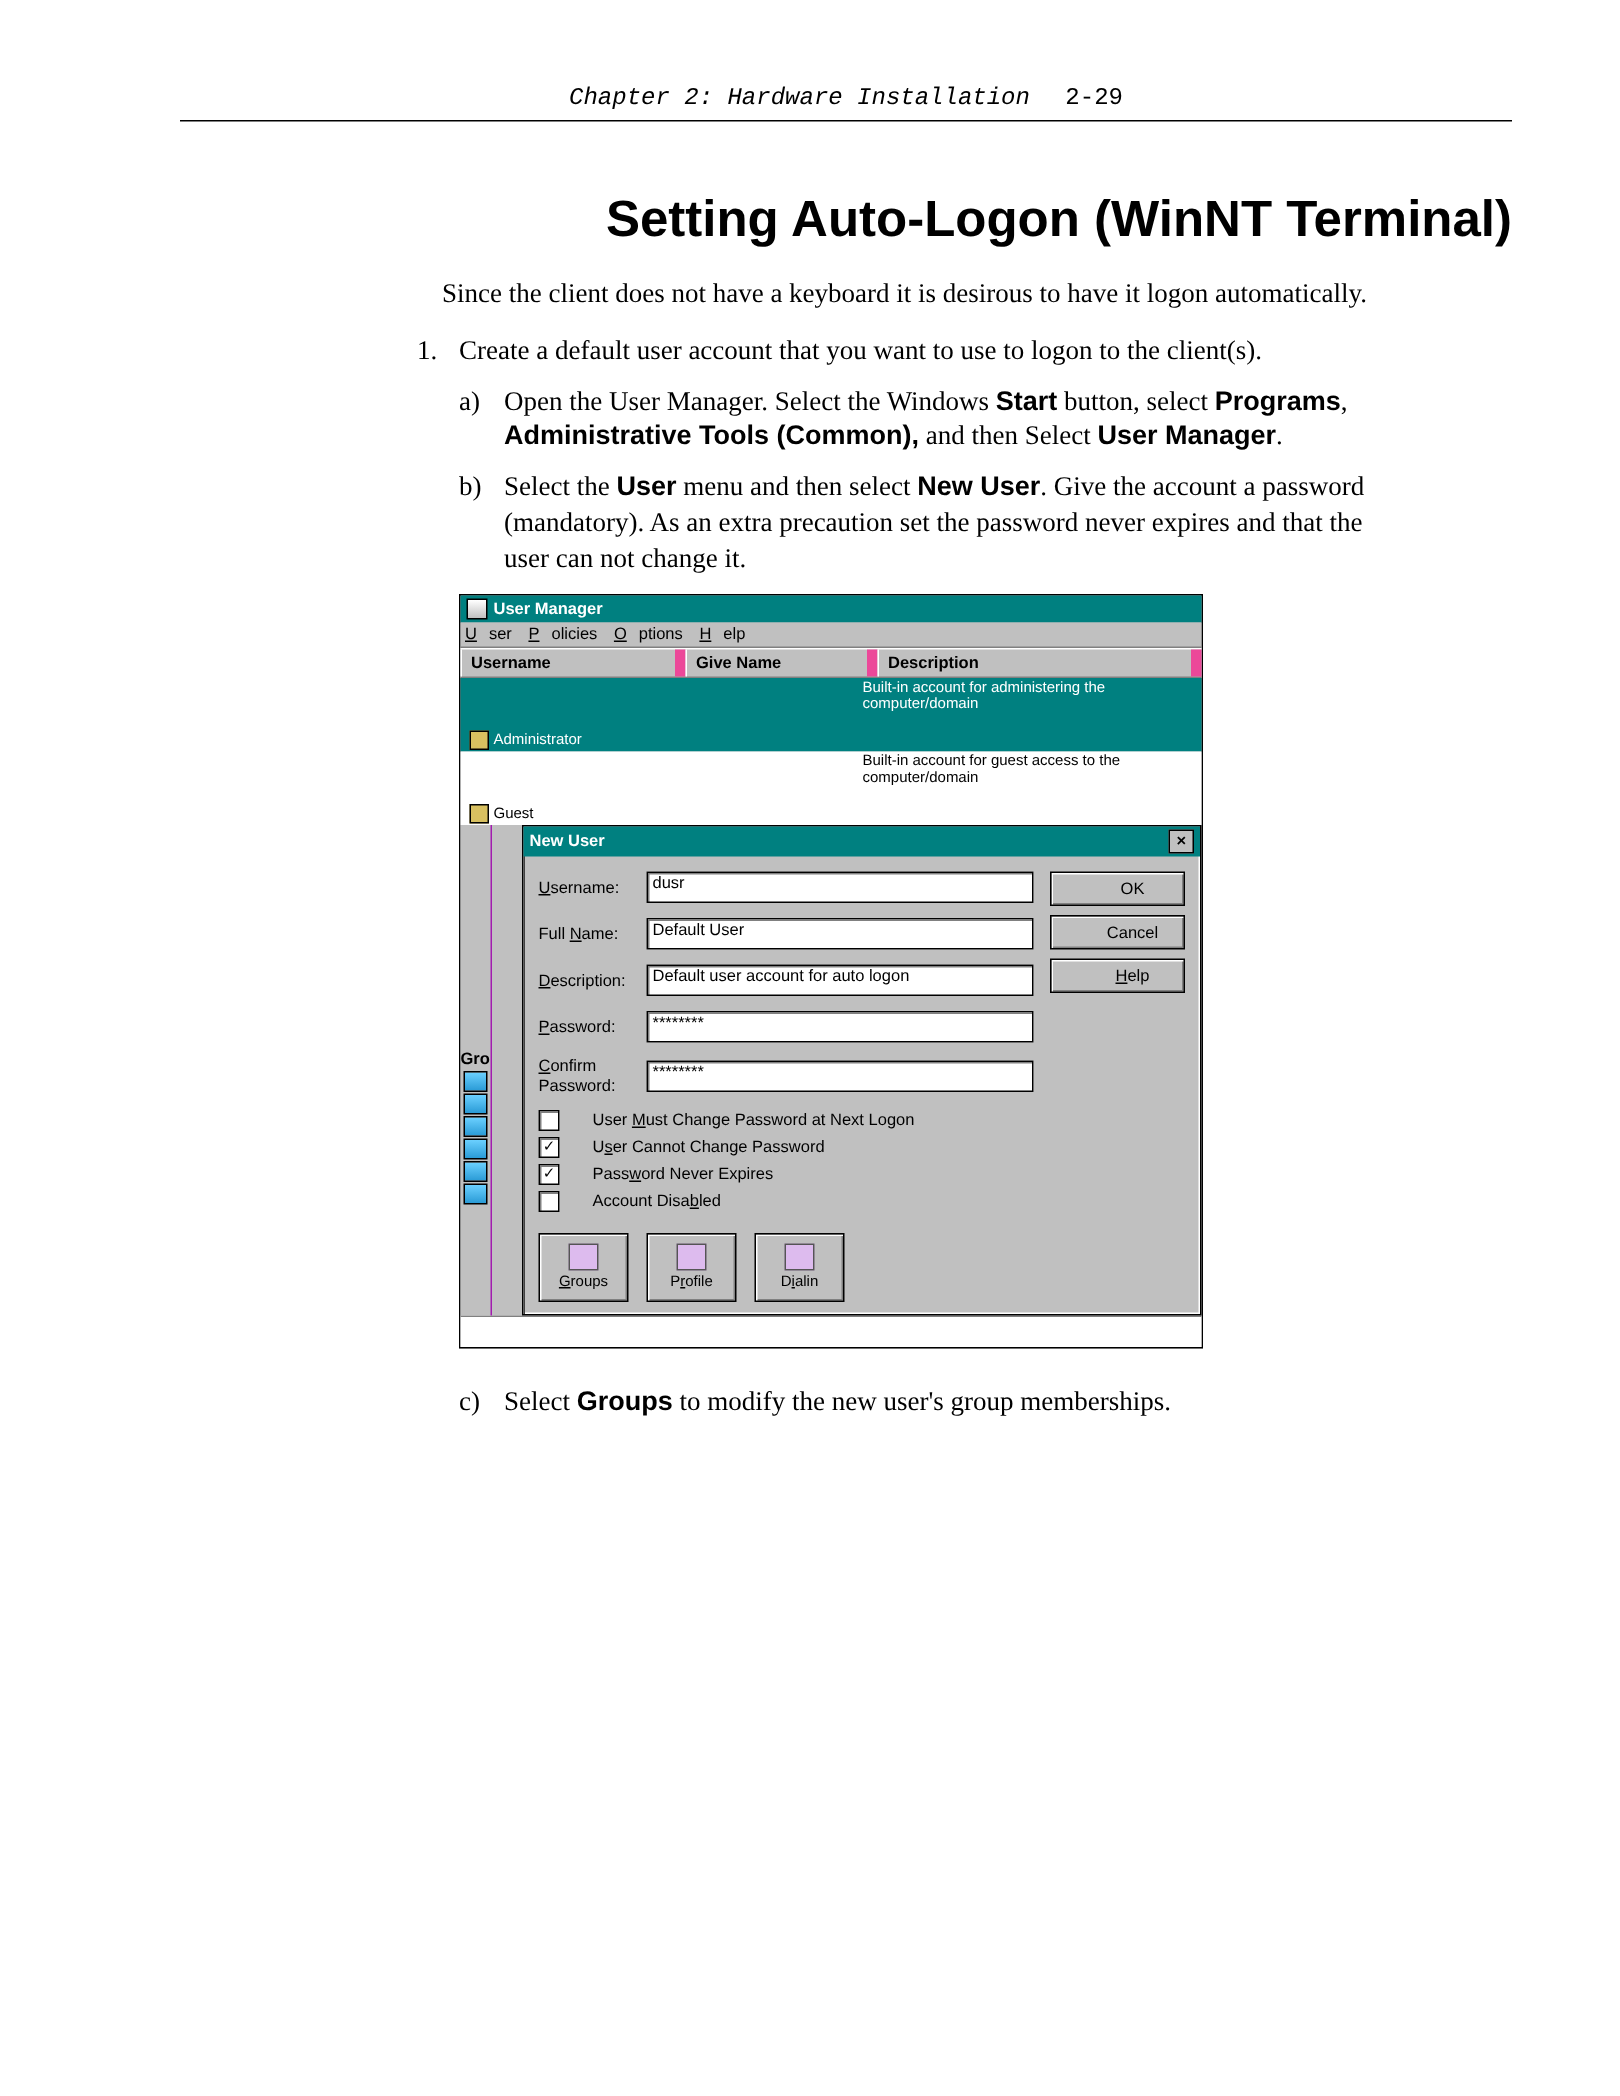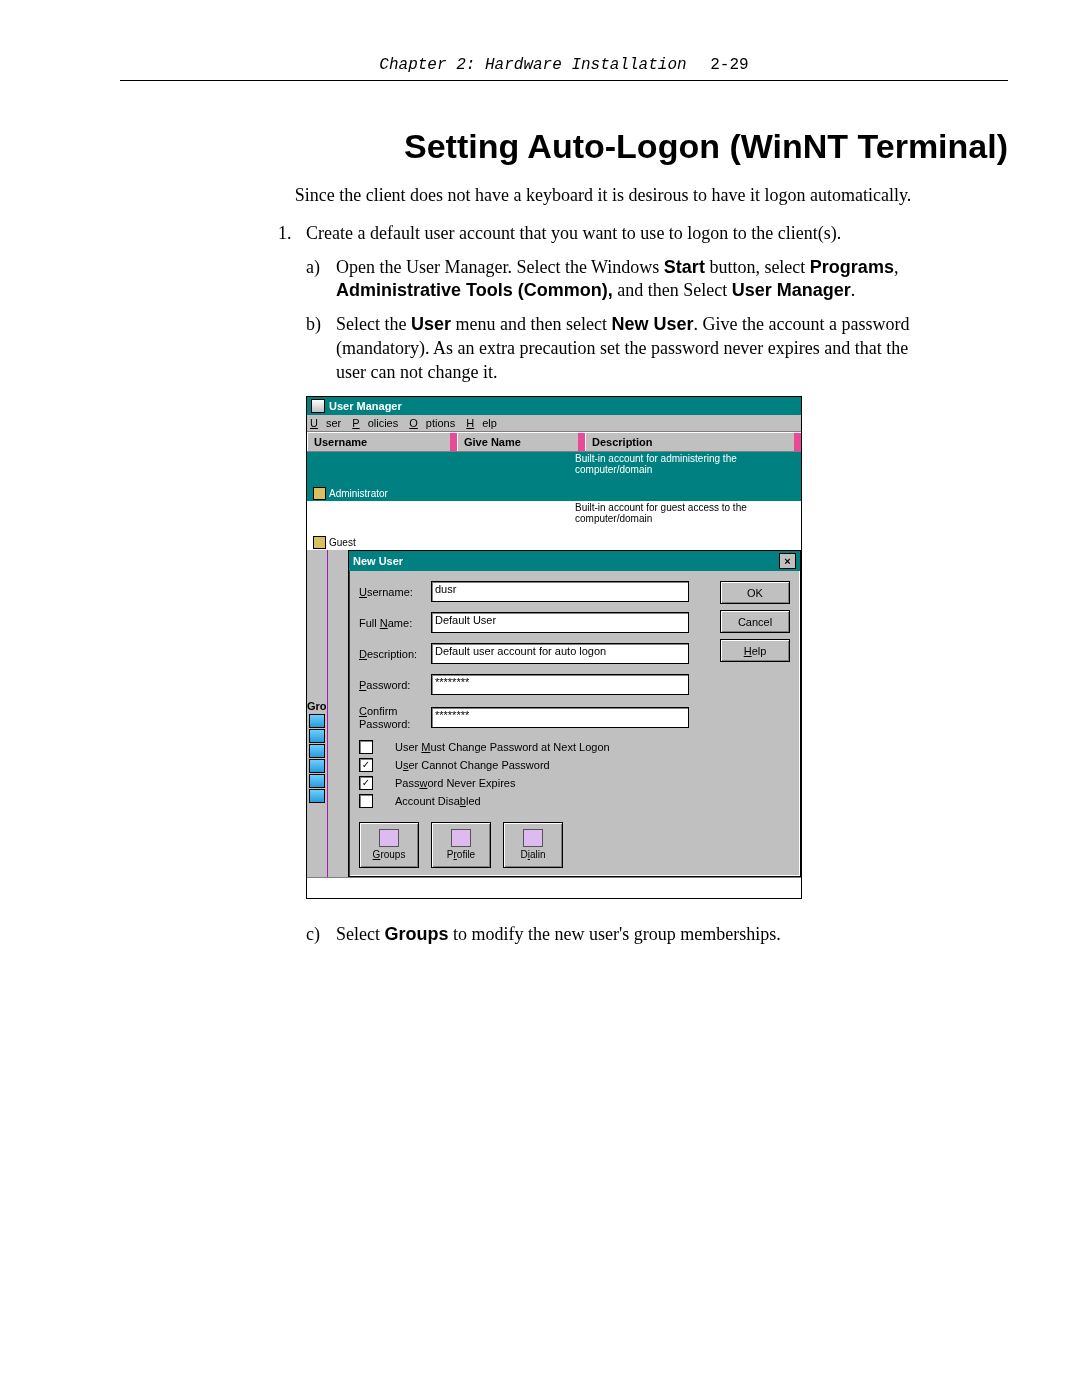--- a/index.html
+++ b/index.html
@@ -136,21 +136,21 @@
   .text-input {
     background:#fff; height:17px; flex:1; max-width:250px;
     padding:1px 3px; font-size:11px;
     border:1px solid #000;
     box-shadow: inset 1px 1px 0 #808080, inset -1px -1px 0 #fff;
   }
   .dlg-buttons { position:absolute; top:10px; right:10px; display:flex; flex-direction:column; gap:6px; }
   .btn95 {
     width:68px; height:21px; background:#c0c0c0; text-align:center;
     border:1px solid #000; box-shadow: inset 1px 1px 0 #fff, inset -1px -1px 0 #808080;
-    font-size:11px; display:flex; align-items:center; justify-content:center;
+    font-size:11px; display:flex; align-items:center; justify-content:center;padding-left:20px;
   }
   .chk-row { display:flex; align-items:center; gap:22px; margin:4px 0; font-size:11px;}
   .chk {
     width:12px; height:12px; background:#fff; border:1px solid #000;
     box-shadow: inset 1px 1px 0 #808080;
     display:flex; align-items:center; justify-content:center; font-size:10px; line-height:1;
   }
   .chk.on::after { content:"✓"; }
 
   .tool-row { display:flex; gap:12px; margin-top:14px; }

